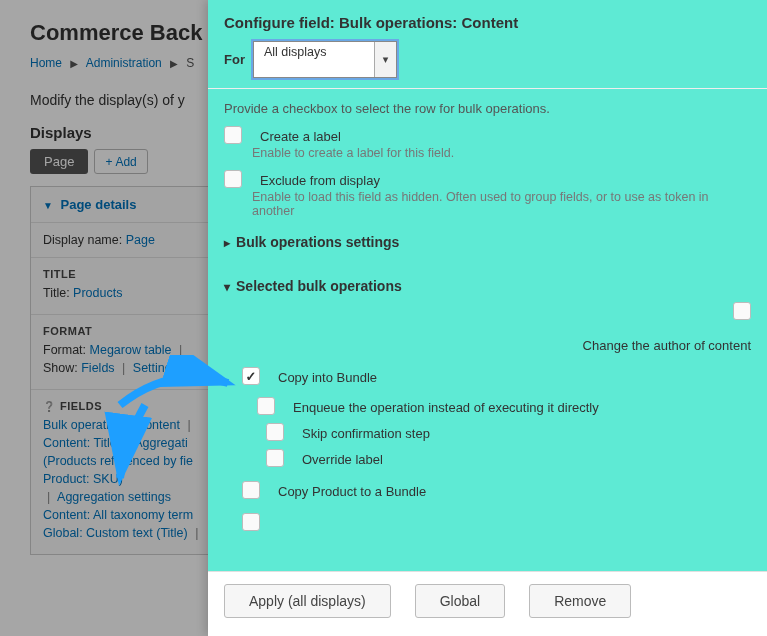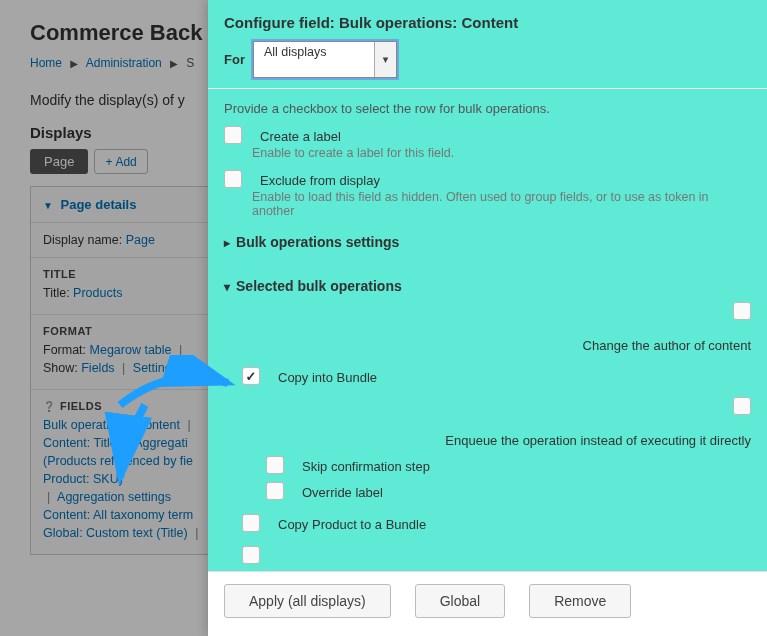--- a/index.html
+++ b/index.html
@@ -265,21 +265,21 @@
     <div class="chk-row" style="margin-left:18px; margin-top:0;flex-direction:column;">
       <span class="chk"></span>
       <span>Change the author of content</span>
     </div>
 
     <div class="chk-row" style="margin-left:18px; margin-top:14px;">
       <span class="chk checked"></span>
       <span>Copy into Bundle</span>
     </div>
 
-    <div class="chk-row sub" style="margin-left:42px; margin-top:12px;flex-direction:column;">
+    <div class="chk-row sub" style="margin-left:33px; margin-top:12px;">
       <span class="chk"></span>
       <span>Enqueue the operation instead of executing it directly</span>
     </div>
     <div class="chk-row sub" style="margin-left:42px;">
       <span class="chk"></span>
       <span>Skip confirmation step</span>
     </div>
     <div class="chk-row sub" style="margin-left:42px;">
       <span class="chk"></span>
       <span>Override label</span>

